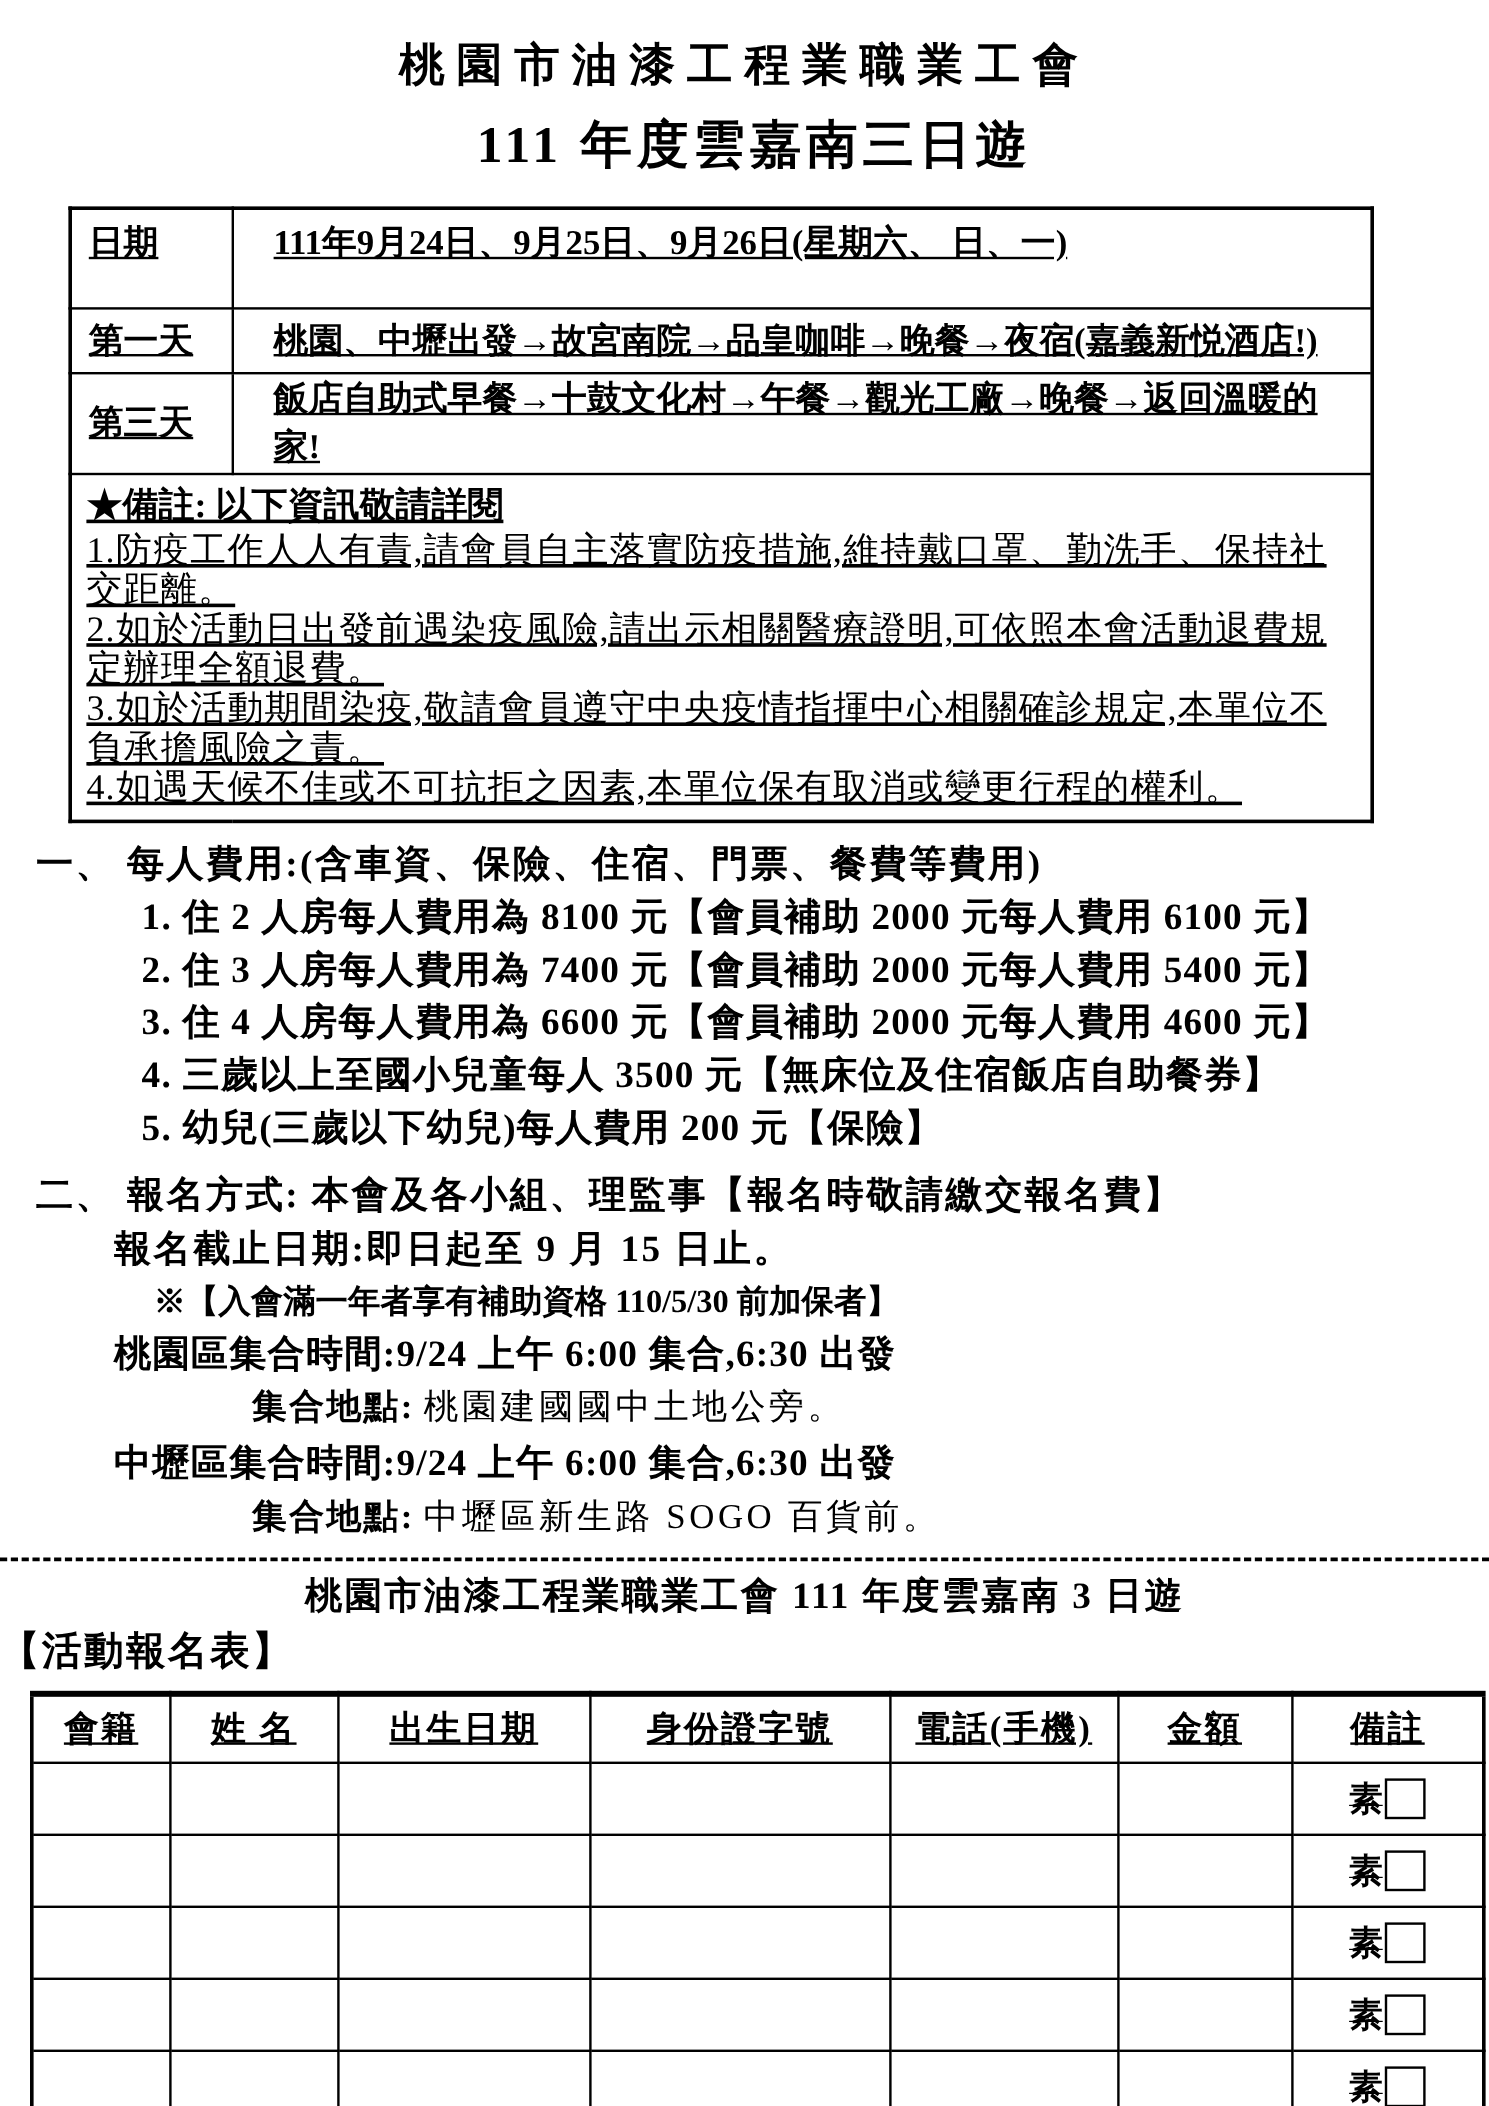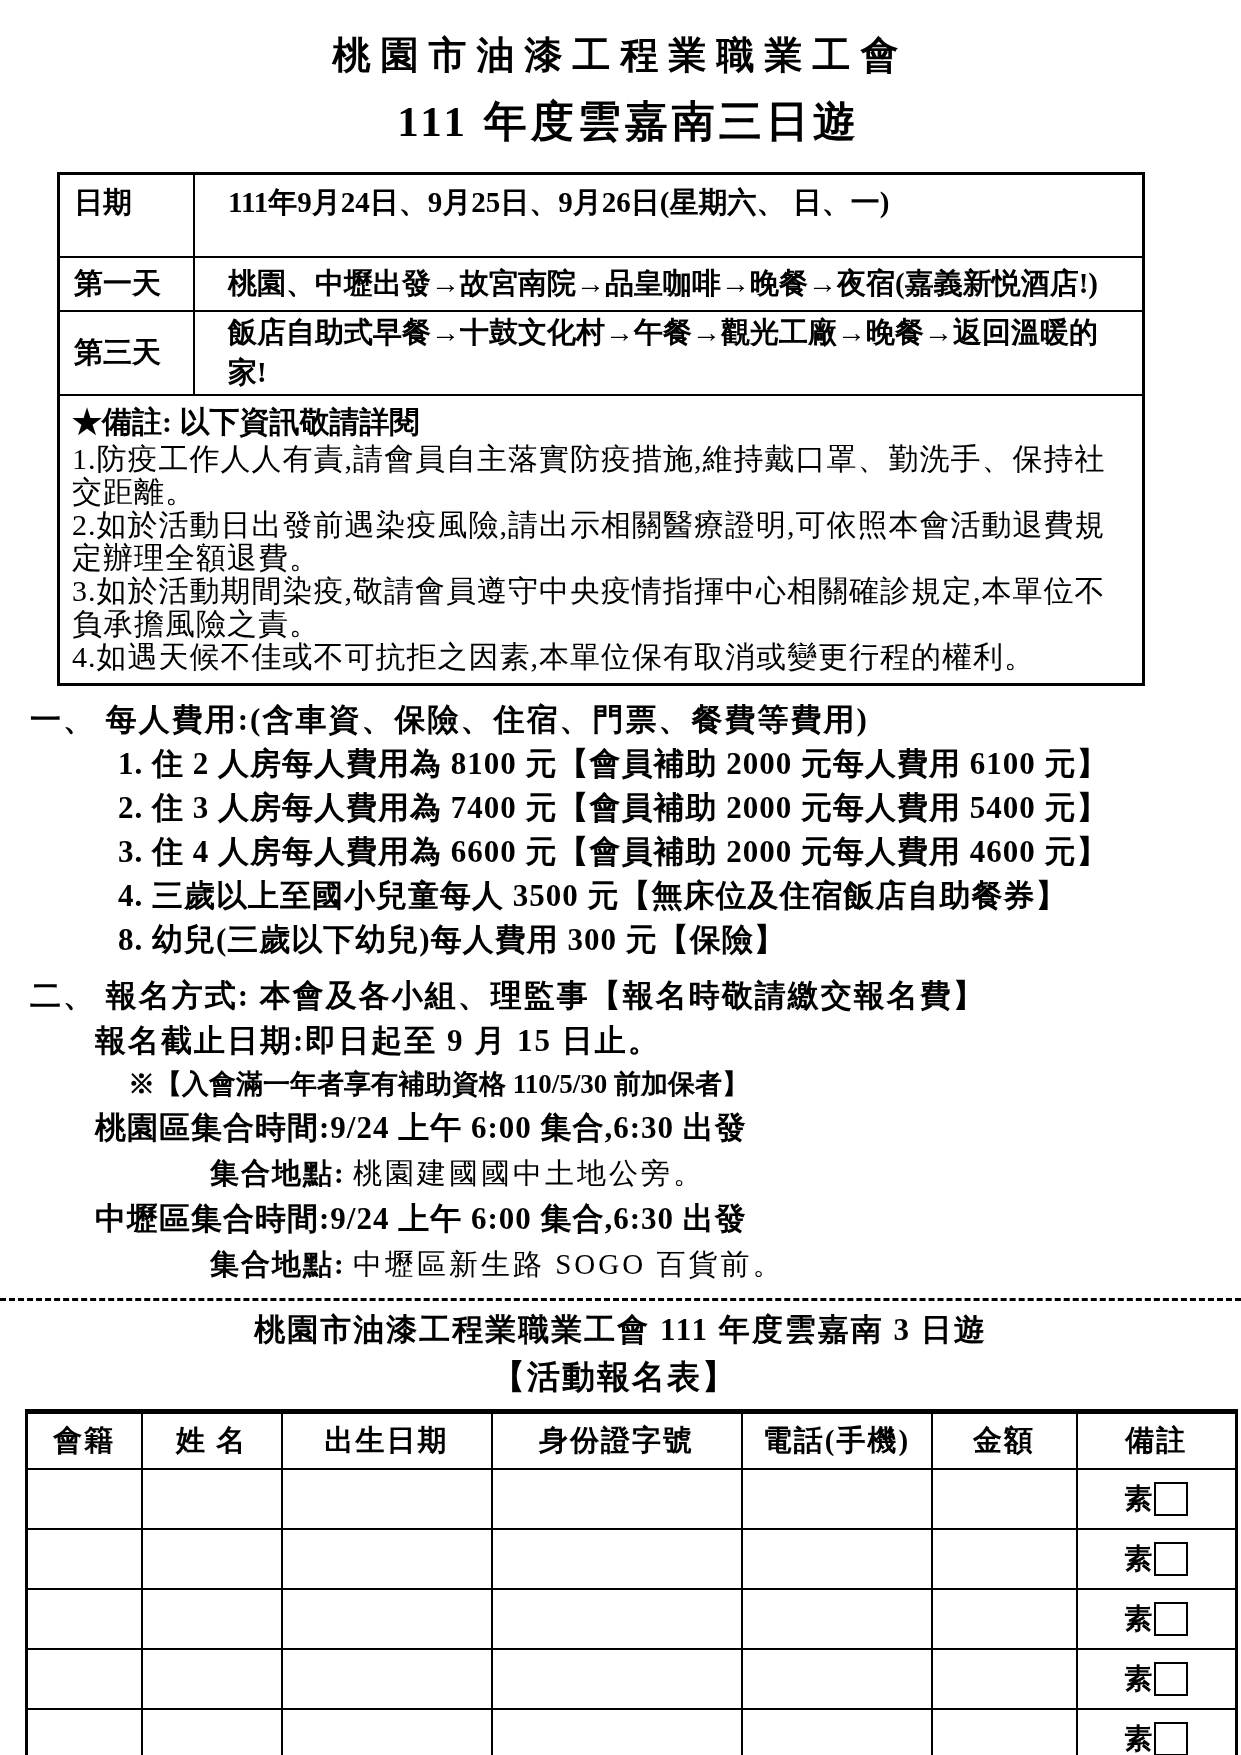--- a/index.html
+++ b/index.html
@@ -11,21 +11,21 @@
   
   .main-title{
     text-align:center;margin:30px 0 0 0;
     font-size:38px;font-weight:bold;letter-spacing:10px;line-height:50px;
   }
   .sub-title{
     text-align:center;margin:16px 0 0 0;
     font-size:43px;font-weight:bold;letter-spacing:4px;line-height:52px;padding-left:16px;
   }
   
-  table{border-collapse:collapse;}
+  table{border-collapse:collapse;text-decoration:underline;}
   .itinerary{
     margin:24px 0 0 57px;width:1088px;
     border:3px solid #000;table-layout:fixed;
   }
   .itinerary td{border:2px solid #000;font-size:29px;font-weight:bold;}
   .itinerary td.lbl{width:118px;padding-left:14px;}
   .itinerary td.cnt{padding-left:33px;padding-right:6px;}
   .row-date td{height:72px;vertical-align:top;padding-top:8px;}
   .row-d1 td{height:50px;}
   .row-d2 td{height:78px;}
@@ -39,21 +39,21 @@
   .deadline{margin-left:95px;font-size:31px;font-weight:bold;line-height:46px;letter-spacing:2px;}
   .eligibility{margin-left:128px;font-size:27px;font-weight:bold;line-height:40px;}
   .meet-time{margin-left:95px;font-size:31px;font-weight:bold;line-height:47px;letter-spacing:1px;}
   .meet-place{margin-left:210px;font-size:29px;line-height:44px;}
   .meet-place .plabel{font-weight:bold;letter-spacing:2px;}
   .meet-place .pvalue{font-weight:normal;letter-spacing:3px;}
   
   .divider{border:none;border-top:3px dashed #000;margin:12px 0 0 0;width:1241px;}
   
   .form-title{text-align:center;margin:8px 0 0 0;font-size:31px;font-weight:bold;letter-spacing:2px;line-height:42px;}
-  .form-subtitle{text-align:center;margin:4px 12px 0 0;font-size:33px;font-weight:bold;letter-spacing:2px;line-height:44px;}
+  .form-subtitle{margin:4px 12px 0 0;font-size:33px;font-weight:bold;letter-spacing:2px;line-height:44px;}
   .reg{
     margin:10px 0 0 25px;width:1210px;table-layout:fixed;
     border:3px solid #000;border-top:5px solid #000;border-bottom:5px solid #000;
   }
   .reg td,.reg th{border:2px solid #000;}
   .reg th{height:52px;font-size:29px;font-weight:bold;text-align:center;letter-spacing:2px;}
   .reg td.blank{height:56px;}
   .reg td.veg{height:56px;text-align:center;}
   .veg-label{font-size:28px;font-weight:bold;vertical-align:middle;}
   .veg-box{
@@ -91,21 +91,21 @@
     </td>
   </tr>
 </tbody>
   </table>
 
 <div class="sec-heading">一、 每人費用:(含車資、保險、住宿、門票、餐費等費用)</div>
 <div class="fee-item">1. 住 2 人房每人費用為 8100 元【會員補助 2000 元每人費用 6100 元】</div>
 <div class="fee-item">2. 住 3 人房每人費用為 7400 元【會員補助 2000 元每人費用 5400 元】</div>
 <div class="fee-item">3. 住 4 人房每人費用為 6600 元【會員補助 2000 元每人費用 4600 元】</div>
 <div class="fee-item">4. 三歲以上至國小兒童每人 3500 元【無床位及住宿飯店自助餐券】</div>
-<div class="fee-item">8. 幼兒(三歲以下幼兒)每人費用 300 元【保險】</div>
+<div class="fee-item">5. 幼兒(三歲以下幼兒)每人費用 200 元【保險】</div>
 
 <div class="sec-heading">二、 報名方式: 本會及各小組、理監事【報名時敬請繳交報名費】</div>
 <div class="deadline">報名截止日期:即日起至 9 月 15 日止。</div>
 <div class="eligibility">※【入會滿一年者享有補助資格 110/5/30 前加保者】</div>
 <div class="meet-time">桃園區集合時間:9/24 上午 6:00 集合,6:30 出發</div>
 <div class="meet-place">
   <span class="plabel">集合地點:</span>
   <span class="pvalue">桃園建國國中土地公旁。</span>
 </div>
 <div class="meet-time">中壢區集合時間:9/24 上午 6:00 集合,6:30 出發</div>

